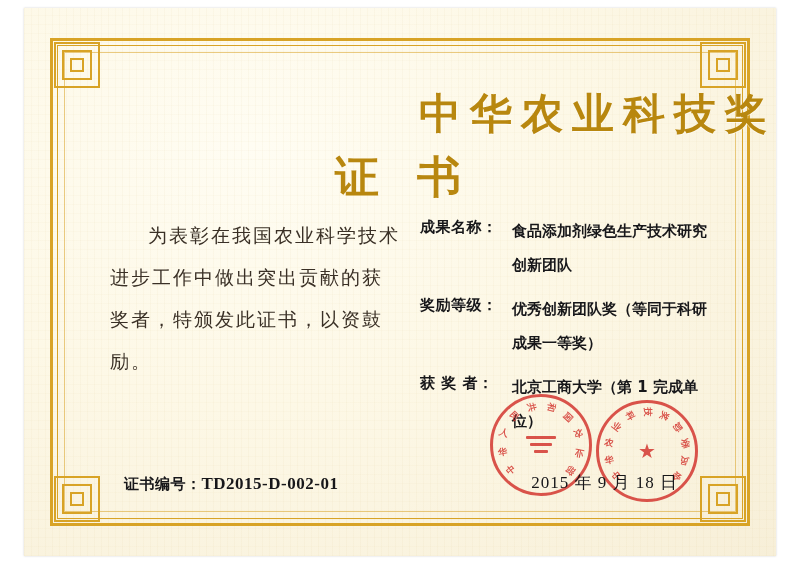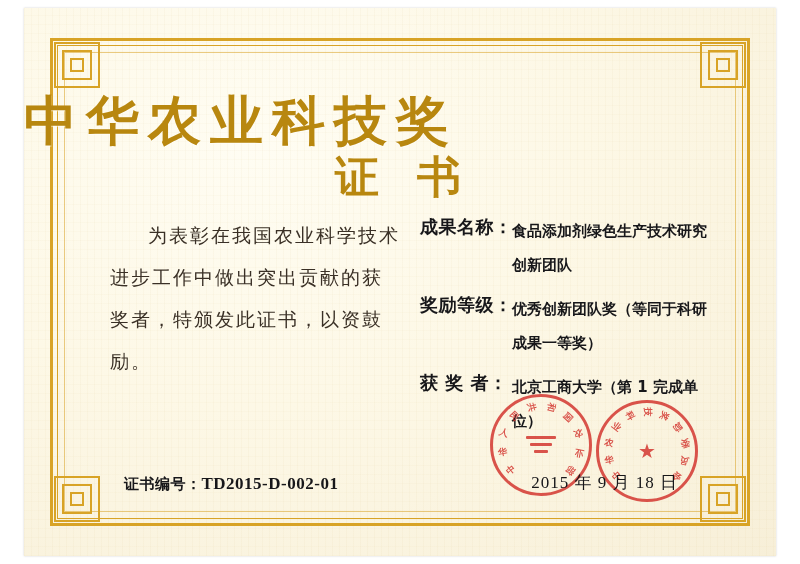--- a/index.html
+++ b/index.html
@@ -73,23 +73,23 @@
   .corner.tl { left: 30px; top: 34px; }
   .corner.tr { right: 30px; top: 34px; transform: scaleX(-1); }
   .corner.bl { left: 30px; bottom: 34px; transform: scaleY(-1); }
   .corner.br { right: 30px; bottom: 34px; transform: scale(-1,-1); }
 
   
   #title-main {
     position: absolute;
     left: 0; right: 0;
     top: 78px;
-    text-align: left;
+    text-align: right;
     font-family: "DejaVu Serif", "Liberation Serif", serif;
-    font-size: 53px;
+    font-size: 42px;
     letter-spacing: 9px;
     color: #b8870f;
     font-weight: bold;
     text-shadow: 0 1px 0 rgba(255,255,255,0.6);
   }
   #title-sub {
     position: absolute;
     left: 0; right: 4px;
     top: 140px;
     text-align: center;
@@ -125,21 +125,21 @@
     color: #1d1d1d;
   }
   .field-row {
     display: flex;
     align-items: flex-start;
     margin-bottom: 10px;
   }
   .field-label {
     flex: 0 0 auto;
     width: 92px;
-    font-size: 18px;
+    font-size: 15px;
     letter-spacing: 0.5px;
     line-height: 26px;
     font-weight: 600;
     color: #17171a;
     white-space: nowrap;
   }
   .field-value {
     flex: 1 1 auto;
     font-size: 15px;
     line-height: 34px;

